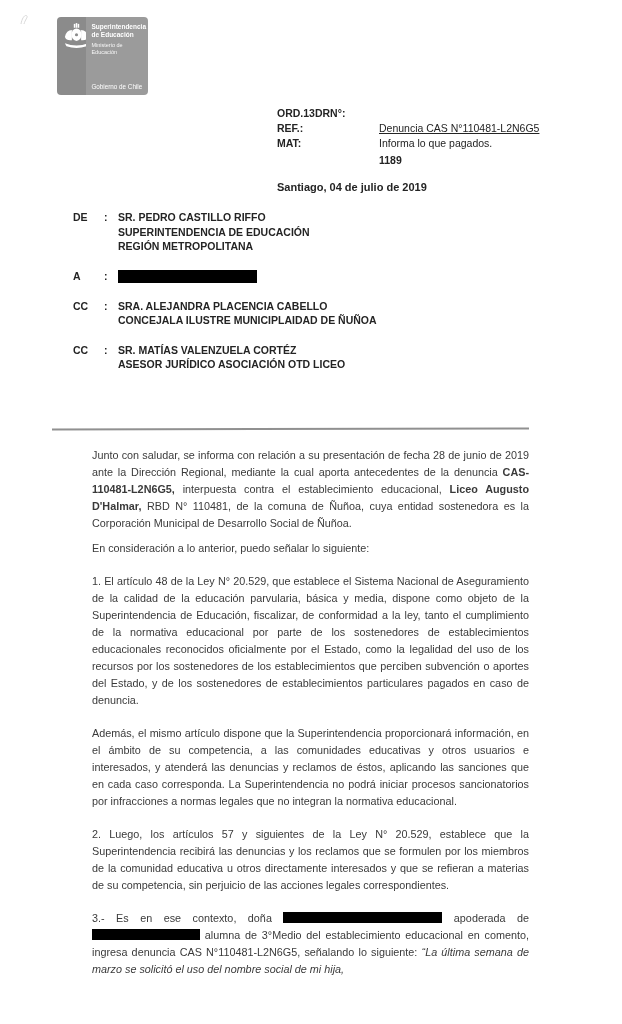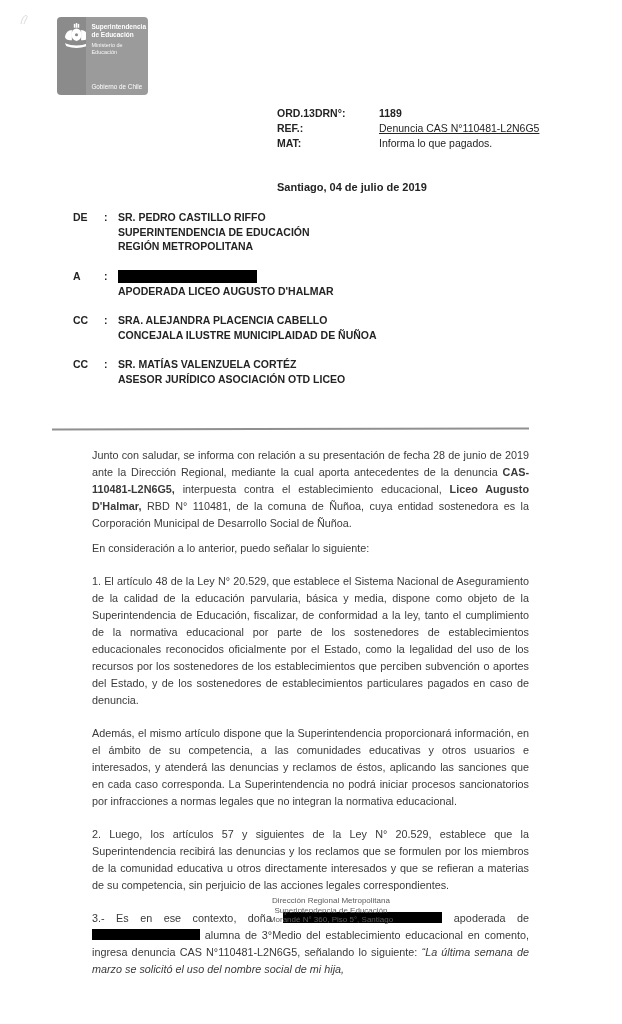--- a/index.html
+++ b/index.html
@@ -19,21 +19,21 @@
                 padding:6px 2px 0 5px; color:#fff; }
   .logo-agency { font-size:6.5px; font-weight:bold; line-height:7.5px; }
   .logo-ministry { font-size:5.5px; line-height:6.5px; margin-top:4px; opacity:.92; }
   .logo-gov { position:absolute; left:5px; bottom:5px; font-size:6.3px; white-space:nowrap; }
 
   
   .ref-block { position:absolute; left:277px; top:107px; font-size:10.5px; color:var(--heading,#242424); }
   .ref-row { display:flex; height:15.2px; align-items:flex-start;gap:34px; }
   .ref-label { width:68px; font-weight:bold; flex:0 0 68px; }
   .ref-value.u { text-decoration:underline; }
-  .ref-value.b { font-weight:bold; }
+  .ref-value.b { font-weight:bold;margin-top:47px; }
   .date-line { position:absolute; left:277px; top:181px; font-size:11px; font-weight:bold;
                color:var(--heading,#242424); }
 
   
   .recipients { position:absolute; left:73px; top:210px; width:480px; }
   .recipient { display:grid; grid-template-columns:31px 14px 1fr; margin-bottom:15px;
                font-size:10.5px; font-weight:bold; color:var(--heading,#242424); line-height:14.5px; }
   .name-redaction { width:139px; height:13px; background:var(--redaction,#000); margin:1px 0 1px; }
 
   
@@ -115,21 +115,20 @@
           <div class="rc-line">SR. PEDRO CASTILLO RIFFO</div>
           <div class="rc-line">SUPERINTENDENCIA DE EDUCACIÓN</div>
           <div class="rc-line">REGIÓN METROPOLITANA</div>
         </div>
       </div>
       <div class="recipient">
         <div class="rc-tag">A</div>
         <div class="rc-sep">:</div>
         <div class="rc-content">
           <div class="name-redaction"></div>
-          <div class="rc-line">APODERADA LICEO AUGUSTO D'HALMAR</div>
         </div>
       </div>
       <div class="recipient">
         <div class="rc-tag">CC</div>
         <div class="rc-sep">:</div>
         <div class="rc-content">
           <div class="rc-line">SRA. ALEJANDRA PLACENCIA CABELLO</div>
           <div class="rc-line">CONCEJALA ILUSTRE MUNICIPLAIDAD DE ÑUÑOA</div>
         </div>
       </div>
@@ -147,19 +146,14 @@
 
   <div class="letter-body">
       <div class="para no-gap"><span>Junto con saludar, se informa con relación a su presentación de fecha 28 de junio de 2019 ante la Dirección Regional, mediante la cual aporta antecedentes de la denuncia </span><span class="b">CAS-110481-L2N6G5,</span><span> interpuesta contra el establecimiento educacional, </span><span class="b">Liceo Augusto D'Halmar,</span><span> RBD N° 110481, de la comuna de Ñuñoa, cuya entidad sostenedora es la Corporación Municipal de Desarrollo Social de Ñuñoa.</span></div>
       <div class="para"><span>En consideración a lo anterior, puedo señalar lo siguiente:</span></div>
       <div class="para"><span>1. El artículo 48 de la Ley N° 20.529, que establece el Sistema Nacional de Aseguramiento de la calidad de la educación parvularia, básica y media, dispone como objeto de la Superintendencia de Educación, fiscalizar, de conformidad a la ley, tanto el cumplimiento de la normativa educacional por parte de los sostenedores de establecimientos educacionales reconocidos oficialmente por el Estado, como la legalidad del uso de los recursos por los sostenedores de los establecimientos que perciben subvención o aportes del Estado, y de los sostenedores de establecimientos particulares pagados en caso de denuncia.</span></div>
       <div class="para"><span>Además, el mismo artículo dispone que la Superintendencia proporcionará información, en el ámbito de su competencia, a las comunidades educativas y otros usuarios e interesados, y atenderá las denuncias y reclamos de éstos, aplicando las sanciones que en cada caso corresponda. La Superintendencia no podrá iniciar procesos sancionatorios por infracciones a normas legales que no integran la normativa educacional.</span></div>
       <div class="para"><span>2. Luego, los artículos 57 y siguientes de la Ley N° 20.529, establece que la Superintendencia recibirá las denuncias y los reclamos que se formulen por los miembros de la comunidad educativa u otros directamente interesados y que se refieran a materias de su competencia, sin perjuicio de las acciones legales correspondientes.</span></div>
       <div class="para"><span>3.- Es en ese contexto, doña </span><span class="redaction" style="width: 159px;"></span><span> apoderada de </span><span class="redaction" style="width: 108px;"></span><span> alumna de 3°Medio del establecimiento educacional en comento, ingresa denuncia CAS N°110481-L2N6G5, señalando lo siguiente: </span><span class="i">“La última semana de marzo se solicitó el uso del nombre social de mi hija,</span></div>
     </div>
 
-  <div class="page-footer">
-      <div class="footer-line">Dirección Regional Metropolitana</div>
-      <div class="footer-line">Superintendencia de Educación</div>
-      <div class="footer-line">Morandé N° 360, Piso 5°, Santiago</div>
-    </div>
 
 </div>
 
 </body></html>

